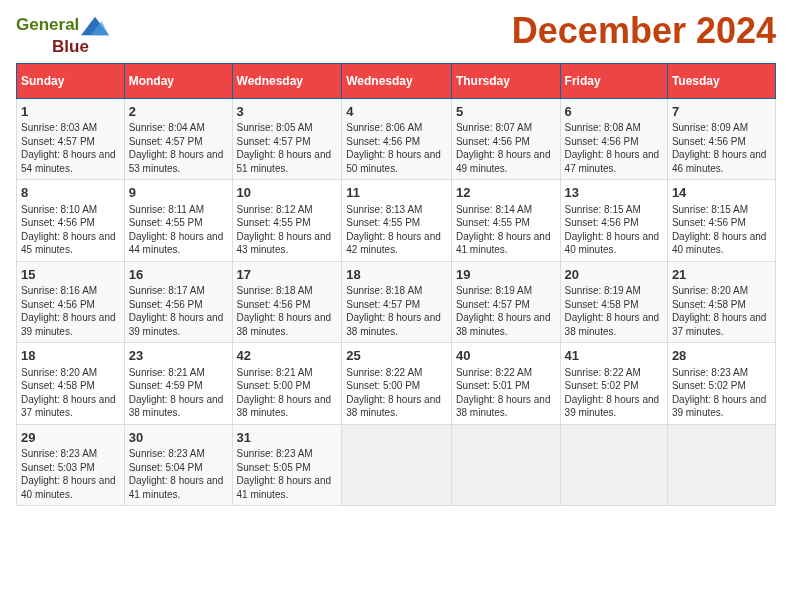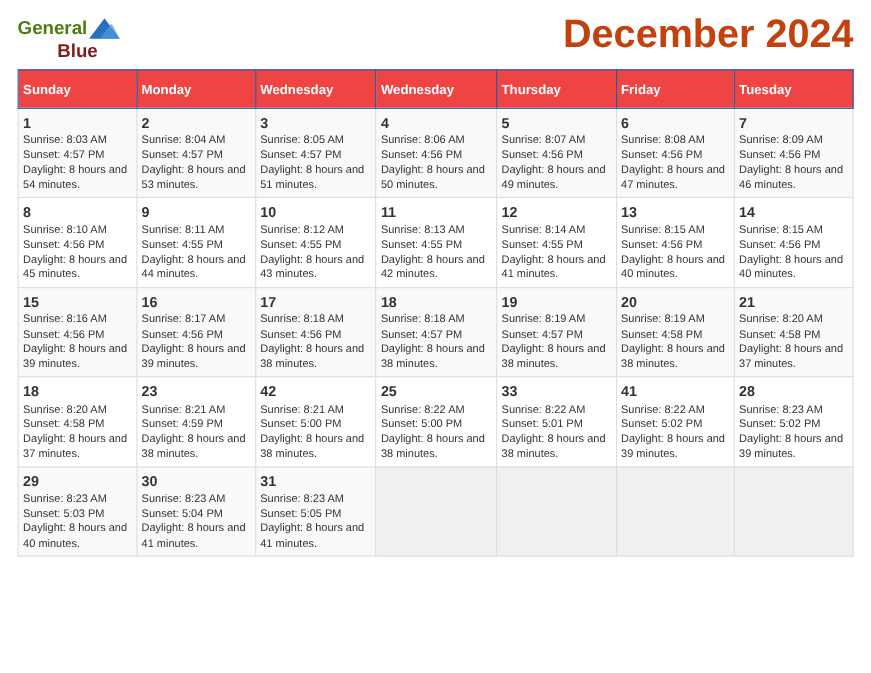--- a/index.html
+++ b/index.html
@@ -145,21 +145,21 @@
           <td><span class="day-num">18</span>Sunrise: 8:18 AM<br>Sunset: 4:57 PM<br>Daylight: 8 hours and 38 minutes.</td>
           <td><span class="day-num">19</span>Sunrise: 8:19 AM<br>Sunset: 4:57 PM<br>Daylight: 8 hours and 38 minutes.</td>
           <td><span class="day-num">20</span>Sunrise: 8:19 AM<br>Sunset: 4:58 PM<br>Daylight: 8 hours and 38 minutes.</td>
           <td><span class="day-num">21</span>Sunrise: 8:20 AM<br>Sunset: 4:58 PM<br>Daylight: 8 hours and 37 minutes.</td>
         </tr>
         <tr>
           <td><span class="day-num">18</span>Sunrise: 8:20 AM<br>Sunset: 4:58 PM<br>Daylight: 8 hours and 37 minutes.</td>
           <td><span class="day-num">23</span>Sunrise: 8:21 AM<br>Sunset: 4:59 PM<br>Daylight: 8 hours and 38 minutes.</td>
           <td><span class="day-num">42</span>Sunrise: 8:21 AM<br>Sunset: 5:00 PM<br>Daylight: 8 hours and 38 minutes.</td>
           <td><span class="day-num">25</span>Sunrise: 8:22 AM<br>Sunset: 5:00 PM<br>Daylight: 8 hours and 38 minutes.</td>
-          <td><span class="day-num">33</span>Sunrise: 8:22 AM<br>Sunset: 5:01 PM<br>Daylight: 8 hours and 38 minutes.</td>
+          <td><span class="day-num">40</span>Sunrise: 8:22 AM<br>Sunset: 5:01 PM<br>Daylight: 8 hours and 38 minutes.</td>
           <td><span class="day-num">41</span>Sunrise: 8:22 AM<br>Sunset: 5:02 PM<br>Daylight: 8 hours and 39 minutes.</td>
           <td><span class="day-num">28</span>Sunrise: 8:23 AM<br>Sunset: 5:02 PM<br>Daylight: 8 hours and 39 minutes.</td>
         </tr>
         <tr class="last-row">
           <td><span class="day-num">29</span>Sunrise: 8:23 AM<br>Sunset: 5:03 PM<br>Daylight: 8 hours and 40 minutes.</td>
           <td><span class="day-num">30</span>Sunrise: 8:23 AM<br>Sunset: 5:04 PM<br>Daylight: 8 hours and 41 minutes.</td>
           <td><span class="day-num">31</span>Sunrise: 8:23 AM<br>Sunset: 5:05 PM<br>Daylight: 8 hours and 41 minutes.</td>
           <td class="empty-cell"></td>
           <td class="empty-cell"></td>
           <td class="empty-cell"></td>

